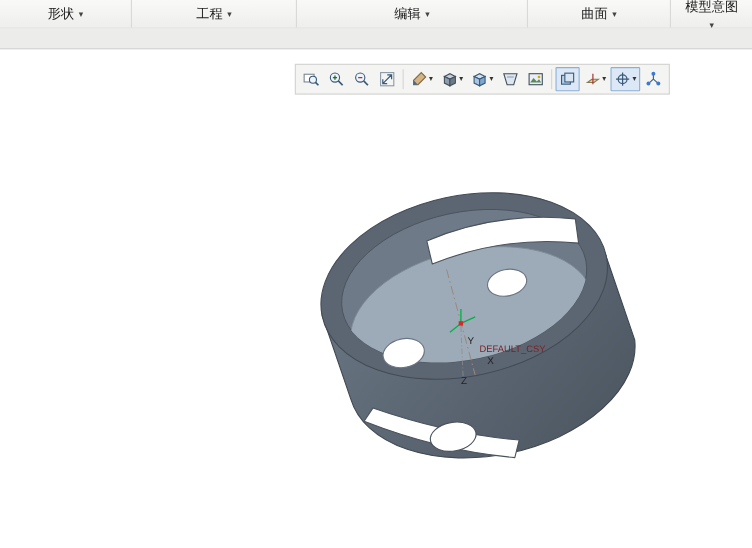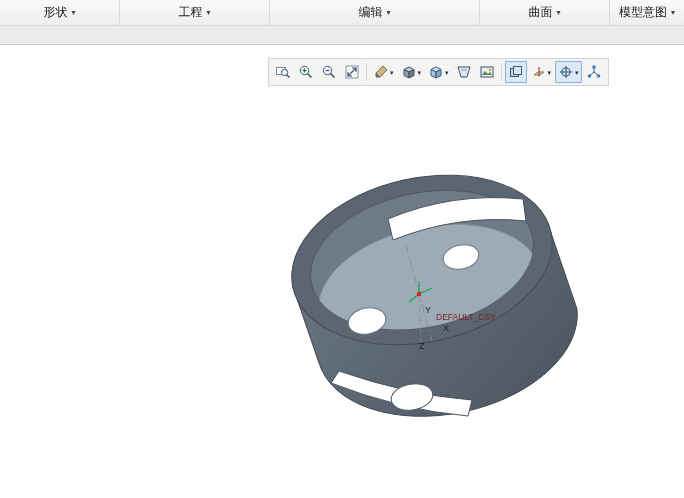--- a/index.html
+++ b/index.html
@@ -5,21 +5,21 @@
   * { margin:0; padding:0; box-sizing:border-box; }
   html,body { width:684px; height:498px; background:#fff; overflow:hidden;
               font-family:"Liberation Sans", sans-serif; }
   .app { width:684px; height:498px; display:flex; flex-direction:column; }
 
   
   .menu-bar { height:26px; background:linear-gradient(#f9f9f7,#eeeeec);
               border-bottom:1px solid #d9d9d7; display:flex; flex:0 0 auto; }
   .menu-item { display:flex; align-items:center; justify-content:center; gap:4px;
                font-size:12px; color:#1a1a1a; border-right:1px solid #d9d9d7; cursor:default; }
-  .menu-item:last-child { border-right:none; }
+  .menu-item:last-child { border-right:none;flex-direction:column; }
   .menu-item .caret { font-size:8px; color:#444; line-height:1; }
 
   .sub-bar { height:19px; background:#ececea; border-bottom:1px solid #c9c9c7; flex:0 0 auto; }
 
   .canvas { flex:1; position:relative; background:#ffffff; }
 
   
   .toolbar { position:absolute; left:268px; top:13px; display:flex; align-items:center;
              gap:1px; background:#f4f4f2; border:1px solid #d3d3d1; padding:2px 3px; }
   .tbtn { height:22px; min-width:22px; padding:0 2px; display:flex; align-items:center;

